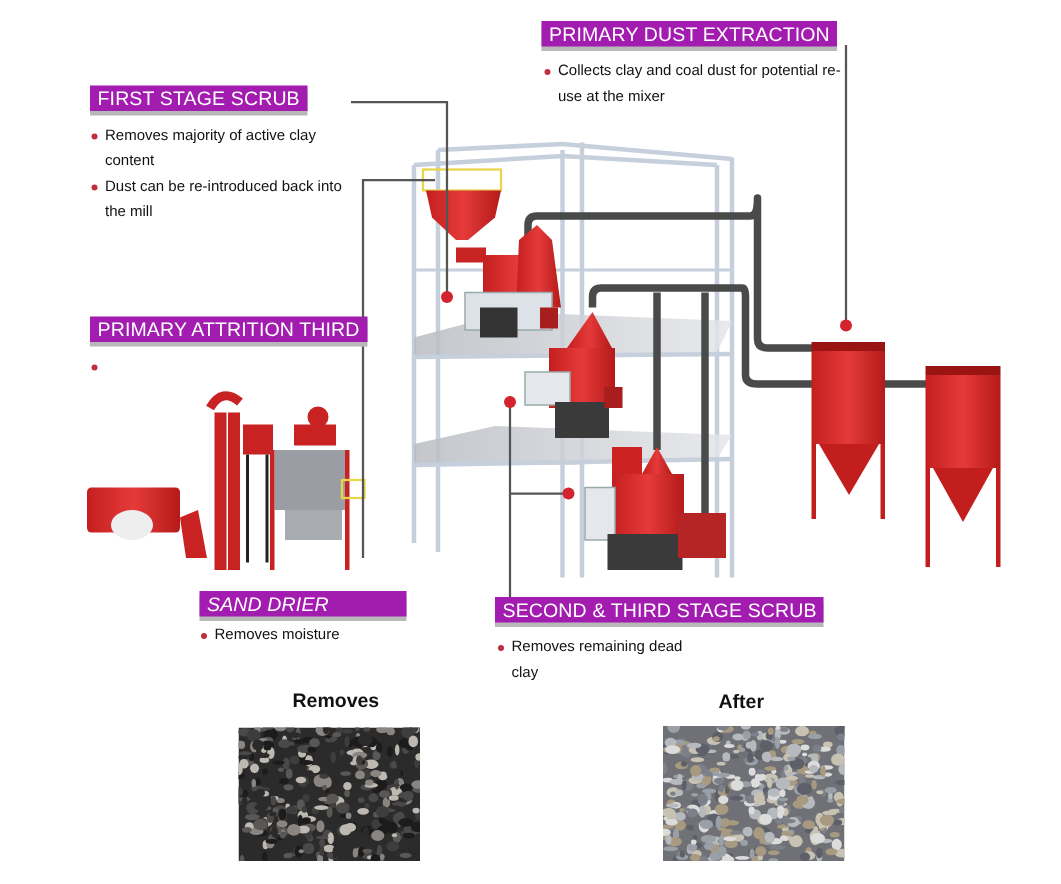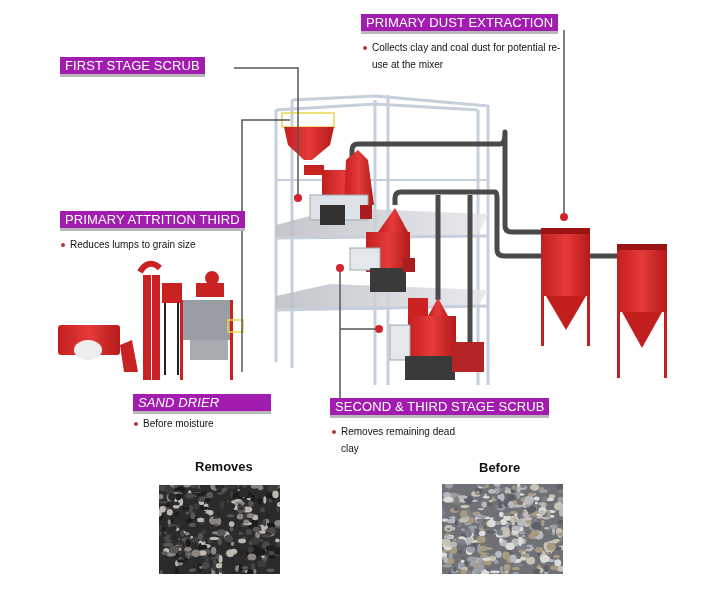--- a/index.html
+++ b/index.html
@@ -128,44 +128,46 @@
   <g fill="#d3232f">
     <circle cx="298" cy="198" r="4"></circle>
     <circle cx="564" cy="217" r="4"></circle>
     <circle cx="340" cy="268" r="4"></circle>
     <circle cx="379" cy="329" r="4"></circle>
   </g>
 </svg>
 
 <div class="label" style="left:60px;top:57px;">FIRST STAGE SCRUB</div>
 <ul class="bullets" style="left:60px;top:82px;width:180px;">
+  <li><span class="dot"></span><span>Removes majority of active clay content</span></li>
+  <li style="width:170px;"><span class="dot"></span><span>Dust can be re-introduced back into the mill</span></li>
 </ul>
 
 <div class="label" style="left:361px;top:14px;">PRIMARY DUST EXTRACTION</div>
 <ul class="bullets" style="left:362px;top:39px;width:210px;">
   <li><span class="dot"></span><span>Collects clay and coal dust for potential re-use at the mixer</span></li>
 </ul>
 
 <div class="label" style="left:60px;top:211px;">PRIMARY ATTRITION THIRD</div>
 <ul class="bullets" style="left:60px;top:236px;width:140px;">
-  <li><span class="dot"></span><span>Reduces lumps to grain size</span></li>
+  <li><span class="dot"></span></li>
 </ul>
 
 <div class="label" style="left:133px;top:394px;width:128px;font-style:italic;">SAND DRIER</div>
 <ul class="bullets" style="left:133px;top:415px;width:150px;">
-  <li><span class="dot"></span><span>Before moisture</span></li>
+  <li><span class="dot"></span><span>Removes moisture</span></li>
 </ul>
 
 <div class="label" style="left:330px;top:398px;">SECOND &amp; THIRD STAGE SCRUB</div>
 <ul class="bullets" style="left:331px;top:423px;width:140px;">
   <li><span class="dot"></span><span>Removes remaining dead clay</span></li>
 </ul>
 
 <div class="cap" style="left:195px;top:459px;">Removes</div>
-<div class="cap" style="left:479px;top:460px;">Before</div>
+<div class="cap" style="left:479px;top:460px;">After</div>
 
 <svg class="photo" style="left:159px;top:485px;" width="121" height="89">
   <rect width="121" height="89" fill="#2b2b2b"></rect>
   <g id="beforeDots">
       <ellipse cx="59.3" cy="49.9" rx="1.9" ry="1.9" fill="#5a5856"></ellipse>
       <ellipse cx="61.3" cy="7.0" rx="4.6" ry="3.0" fill="#4a4848"></ellipse>
       <ellipse cx="34.4" cy="69.5" rx="3.8" ry="1.4" fill="#5a5856"></ellipse>
       <ellipse cx="28.4" cy="59.8" rx="2.1" ry="2.9" fill="#5a5856"></ellipse>
       <ellipse cx="21.3" cy="4.5" rx="4.8" ry="4.1" fill="#1c1c1c"></ellipse>
       <ellipse cx="53.8" cy="85.1" rx="2.2" ry="2.5" fill="#5a5856"></ellipse>

